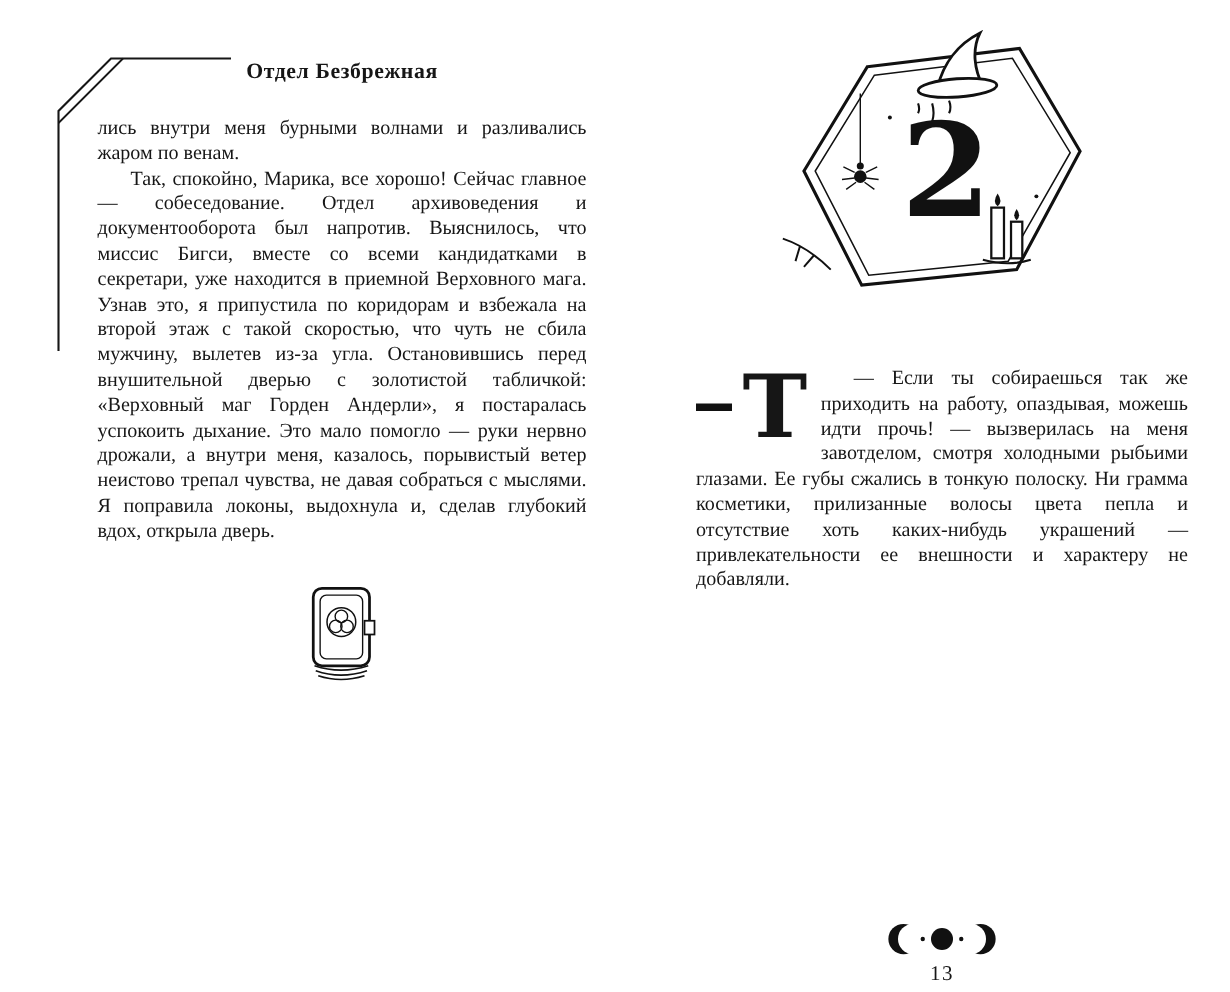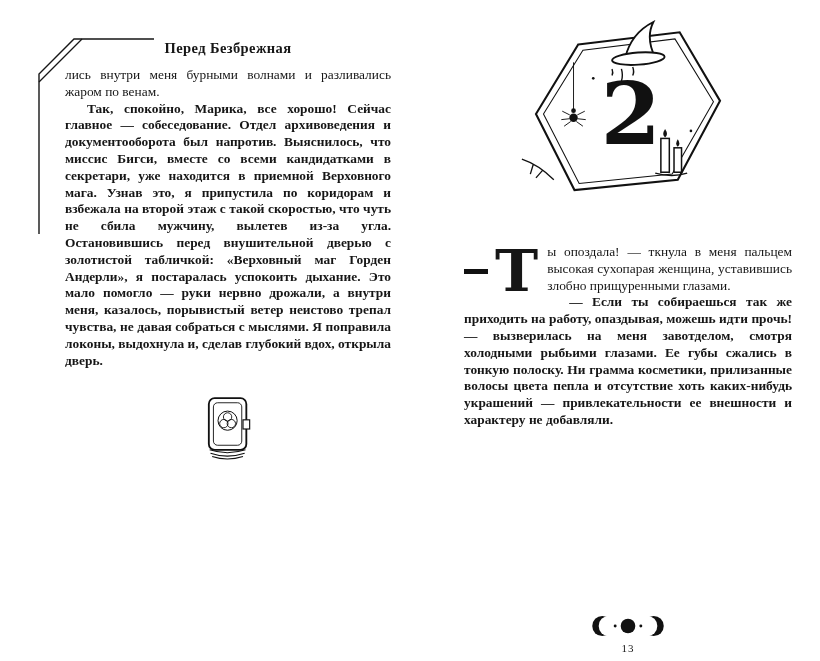--- a/index.html
+++ b/index.html
@@ -9,58 +9,58 @@
     width: 820px; height: 661px;
     background: #ffffff;
     overflow: hidden;
     font-family: "Liberation Serif", serif;
     color: #161616;
   }
   .author-header {
     position: absolute; top: 40px; left: 65px; width: 326px;
     text-align: center; font-weight: bold; font-size: 14.5px; letter-spacing: .4px;
   }
-  .left-col  { position: absolute; top: 67px;  left: 65px;  width: 326px; }
+  .left-col  { position: absolute; top: 77px;  left: 65px;  width: 326px; }
   .right-col { position: absolute; top: 20px;  left: 464px; width: 328px; }
   p.body {
     margin: 0; font-size: 13.4px; line-height: 16.8px;
     text-align: justify; hyphens: auto; -webkit-hyphens: auto;
   }
-  p.indent { text-indent: 22px; font-weight: bold; }
+  p.indent { text-indent: 22px; }
   .corner-decoration { position: absolute; left: 34px; top: 34px; }
   .book-illustration { text-align: center; margin-top: 26px; }
   .ornament-wrap { text-align: center; margin-bottom: 36px; }
   .first-para-wrap { overflow: visible; }
   .dropcap-box {
     float: left; display: flex; align-items: center;
     height: 50px; margin: 2px 9px 0 0;
   }
   .dash-mark { width: 24px; height: 5px; background: #111; margin-right: 7px; }
   .dropcap {
     font-family: "DejaVu Serif", serif; font-weight: bold;
     font-size: 58px; line-height: 50px;
   }
   .footer {
     position: absolute; left: 464px; top: 612px; width: 328px;
     text-align: center;
   }
-  .page-number { font-size: 11px; margin-top: 2px; letter-spacing: 1px; }
+  .page-number { font-size: 14px; margin-top: 2px; letter-spacing: 1px; }
   svg { vertical-align: middle; }
 </style>
 </head>
 <body>
 
 <div class="spread">
 
   <svg class="corner-decoration" width="160" height="210" viewBox="0 0 160 210">
     <polyline points="120,5 40,5 5,40 5,200" fill="none" stroke="#161616" stroke-width="1.4"></polyline>
     <line x1="48" y1="5" x2="5" y2="48" stroke="#161616" stroke-width="1.2"></line>
   </svg>
 
-  <div class="author-header">Перед Безбрежная</div>
+  <div class="author-header">Отдел Безбрежная</div>
 
   <div class="left-col">
     <p class="body">лись внутри меня бурными волнами и разливались жаром по венам.</p>
     <p class="body indent">Так, спокойно, Марика, все хорошо! Сейчас главное — собеседование. Отдел архивоведения и документооборота был напротив. Выяснилось, что миссис Бигси, вместе со всеми кандидатками в секретари, уже находится в приемной Верховного мага. Узнав это, я припустила по коридорам и взбежала на второй этаж с такой скоростью, что чуть не сбила мужчину, вылетев из-за угла. Остановившись перед внушительной дверью с золотистой табличкой: «Верховный маг Горден Андерли», я постаралась успокоить дыхание. Это мало помогло — руки нервно дрожали, а внутри меня, казалось, порывистый ветер неистово трепал чувства, не давая собраться с мыслями. Я поправила локоны, выдохнула и, сделав глубокий вдох, открыла дверь.</p>
 
     <div class="book-illustration">
       <svg width="60" height="68" viewBox="0 0 72 80">
         <rect x="13" y="3" width="45" height="62" rx="7" fill="#fff" stroke="#111" stroke-width="2.2"></rect>
         <rect x="18.5" y="8.5" width="34" height="51" rx="5" fill="none" stroke="#111" stroke-width="1.1"></rect>
         <circle cx="35.5" cy="30" r="11.5" fill="none" stroke="#111" stroke-width="1.2"></circle>
@@ -104,21 +104,21 @@
 
         <text x="118" y="132" font-size="92" text-anchor="middle" font-family="DejaVu Serif, serif" font-weight="bold" fill="#111">2</text>
       </svg>
     </div>
 
     <div class="first-para-wrap">
       <p class="body">
         <span class="dropcap-box">
             <span class="dash-mark"></span>
             <span class="dropcap">Т</span>
-          </span><span>ы опоздала! — ткнула в меня пальцем высокая сухопарая женщина, уставившись злобно прищуренными глазами.</span>
+          </span>
       </p>
     </div>
 
     <p class="body indent">— Если ты собираешься так же приходить на работу, опаздывая, можешь идти прочь! — вызверилась на меня завотделом, смотря холодными рыбьими глазами. Ее губы сжались в тонкую полоску. Ни грамма косметики, прилизанные волосы цвета пепла и отсутствие хоть каких-нибудь украшений — привлекательности ее внешности и характеру не добавляли.</p>
   </div>
 
   <div class="footer">
     <svg width="88" height="28" viewBox="0 0 96 30">
       <circle cx="20" cy="15" r="11" fill="#111"></circle>
       <circle cx="27" cy="15" r="11" fill="#fff"></circle>

